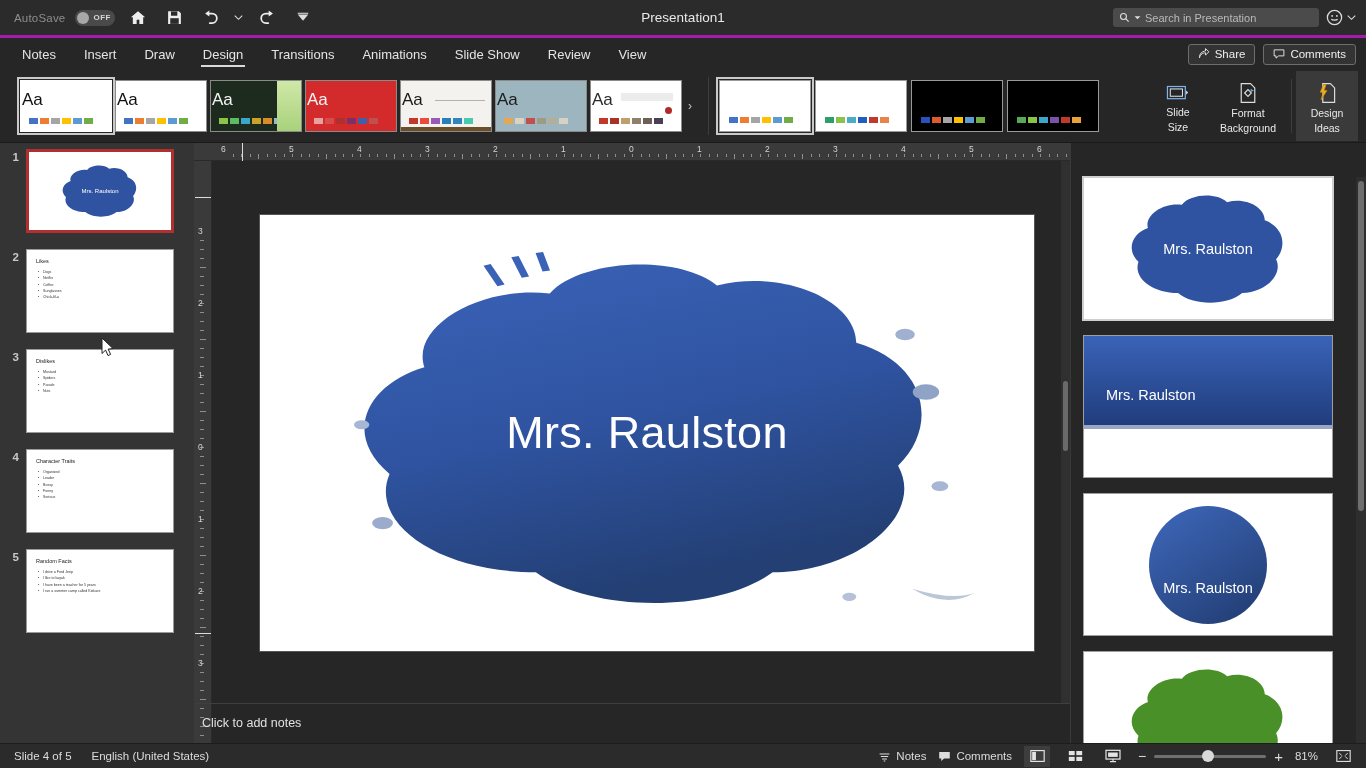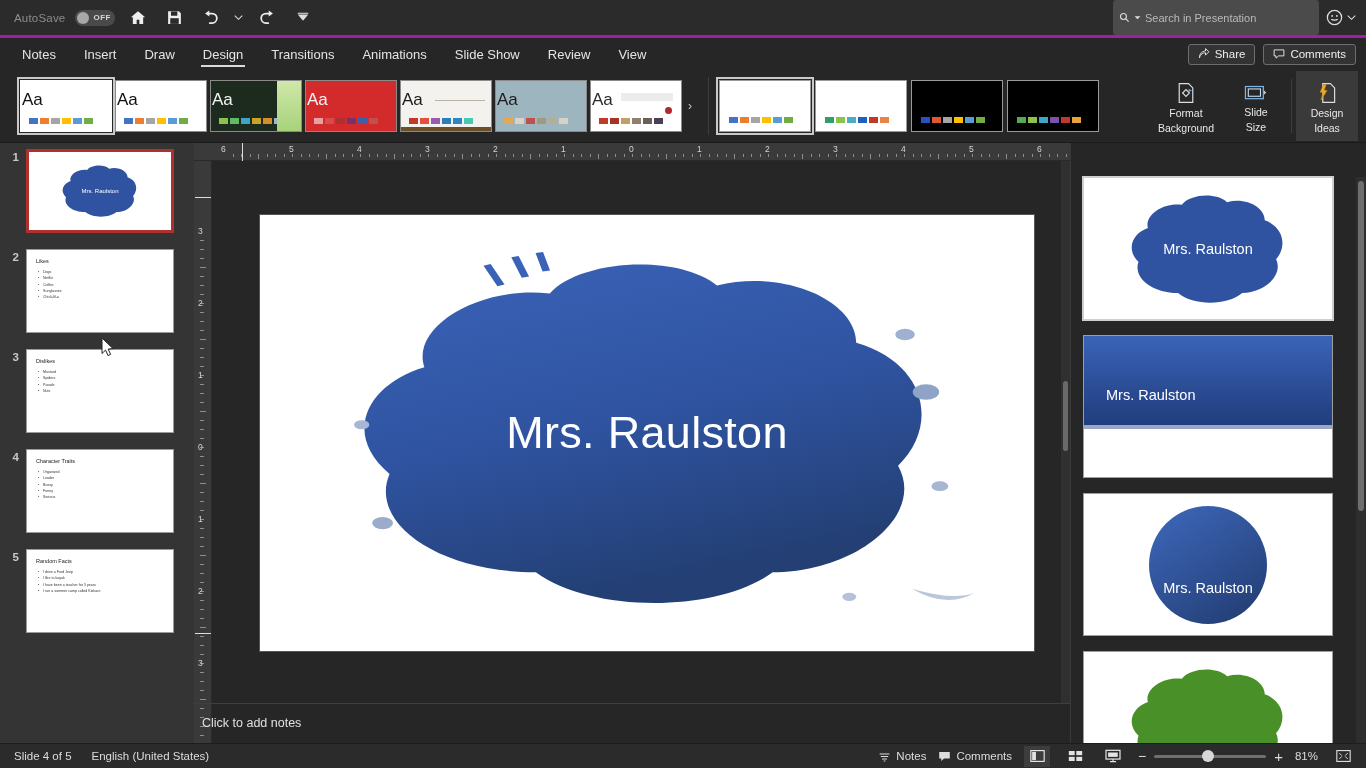--- a/index.html
+++ b/index.html
@@ -26,21 +26,21 @@
   .toggle .knob { width: 12px; height: 12px; border-radius: 50%; background: #a8a8a8; }
   .toggle .off { color: #d6d6d6; font-size: 8px; font-weight: bold; margin-left: 4px; letter-spacing: .5px; }
   .tb-icon { width: 26px; height: 26px; display: flex; align-items: center; justify-content: center; cursor: default; }
   .tb-icon svg { display: block; }
   .tb-title {
     position: absolute; left: 0; right: 0; text-align: center;
     color: #e8e8e8; font-size: 13.5px; pointer-events: none;
   }
   .tb-right { margin-left: auto; display: flex; align-items: center; gap: 6px; padding-right: 10px; }
   .searchbox {
-    width: 206px; height: 35px; background: #4b4b4b; border-radius: 3px;
+    width: 206px; height: 19px; background: #4b4b4b; border-radius: 3px;
     display: flex; align-items: center; padding: 0 6px; gap: 4px;
   }
   .searchbox .ph { color: #b9b9b9; font-size: 11px; }
   .acct { display: flex; align-items: center; gap: 3px; }
 
   
   .tabbar {
     height: 32px; background: #262626; display: flex; align-items: center;
     padding-left: 8px; position: relative;
   }
@@ -262,20 +262,21 @@
             <path d="M13.5 3.2 18.8 7l-5.3 3.8z" fill="#eee"></path>
           </svg>
       </div>
       <div class="tb-icon">
         <svg width="14" height="14" viewBox="0 0 16 16">
             <path d="M2 4h12l-6 7z" fill="#ddd"></path>
             <rect x="2" y="2" width="12" height="1.2" fill="#ddd"></rect>
           </svg>
       </div>
     </div>
+    <div class="tb-title">Presentation1</div>
     <div class="tb-right">
       <div class="searchbox">
         <svg width="11" height="11" viewBox="0 0 16 16">
             <circle cx="6.5" cy="6.5" r="4.3" stroke="#ddd" stroke-width="1.6" fill="none"></circle>
             <path d="M10 10l4 4" stroke="#ddd" stroke-width="1.8"></path>
           </svg>
         <svg width="7" height="7" viewBox="0 0 12 12">
             <path d="M1 4 6 9 11 4" fill="#ddd"></path>
           </svg>
         <span class="ph">Search in Presentation</span>
@@ -443,37 +444,37 @@
             <i style="background: rgb(88, 168, 90);"></i>
             <i style="background: rgb(139, 195, 74);"></i>
             <i style="background: rgb(58, 166, 201);"></i>
             <i style="background: rgb(123, 82, 171);"></i>
             <i style="background: rgb(192, 57, 43);"></i>
             <i style="background: rgb(232, 163, 61);"></i>
           </div>
         </div>
       </div>
     <div class="rib-right">
+      <div class="rbtn">
+        <svg width="26" height="20" viewBox="0 0 32 24">
+          <rect x="3" y="4" width="22" height="15" fill="none" stroke="#7fb3e8" stroke-width="1.5"></rect>
+          <rect x="6.5" y="7" width="15" height="9" fill="none" stroke="#cfe0f2" stroke-width="1.3"></rect>
+          <path d="M26 9l2.5 2.5L26 14" fill="#ddd"></path>
+        </svg>
+        <span>Slide</span>
+        <span>Size</span>
+      </div>
       <div class="rbtn wide">
         <svg width="24" height="22" viewBox="0 0 26 26">
           <path d="M5 2h11l5 5v17H5z" fill="none" stroke="#ddd" stroke-width="1.4"></path>
           <path d="M9 13l4-4 4 4-4 4z" fill="none" stroke="#ddd" stroke-width="1.3"></path>
           <path d="M16 8l4 2-4 2z" fill="#6aa6dd"></path>
         </svg>
         <span>Format</span>
         <span>Background</span>
-      </div>
-      <div class="rbtn">
-        <svg width="26" height="20" viewBox="0 0 32 24">
-          <rect x="3" y="4" width="22" height="15" fill="none" stroke="#7fb3e8" stroke-width="1.5"></rect>
-          <rect x="6.5" y="7" width="15" height="9" fill="none" stroke="#cfe0f2" stroke-width="1.3"></rect>
-          <path d="M26 9l2.5 2.5L26 14" fill="#ddd"></path>
-        </svg>
-        <span>Slide</span>
-        <span>Size</span>
       </div>
       <div class="rib-sep"></div>
       <div class="rbtn hl">
         <svg width="24" height="22" viewBox="0 0 26 26">
           <path d="M8 2h9l5 5v17H8z" fill="none" stroke="#ddd" stroke-width="1.4"></path>
           <path d="M9 3 5 12h3.5L6 21l7-11H9.5L12 3z" fill="#f0b323" stroke="#c98b12" stroke-width=".8"></path>
         </svg>
         <span>Design</span>
         <span>Ideas</span>
       </div>

